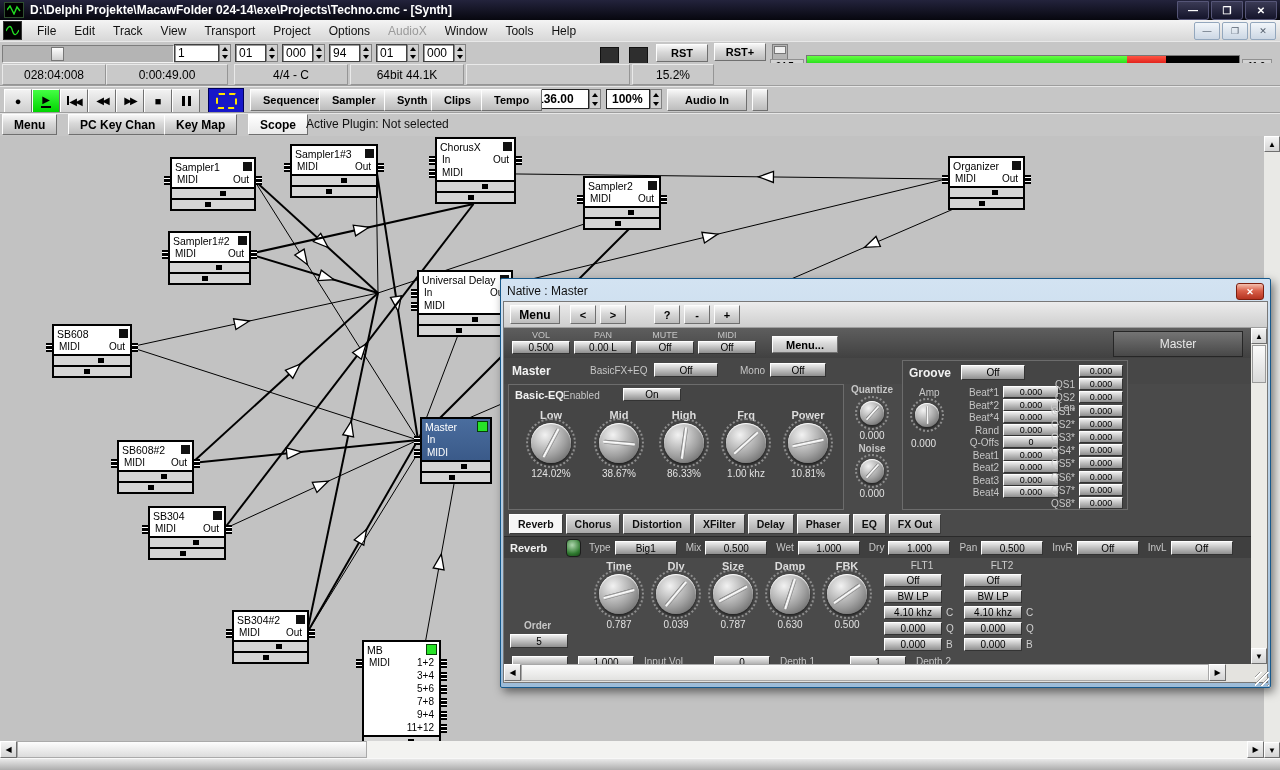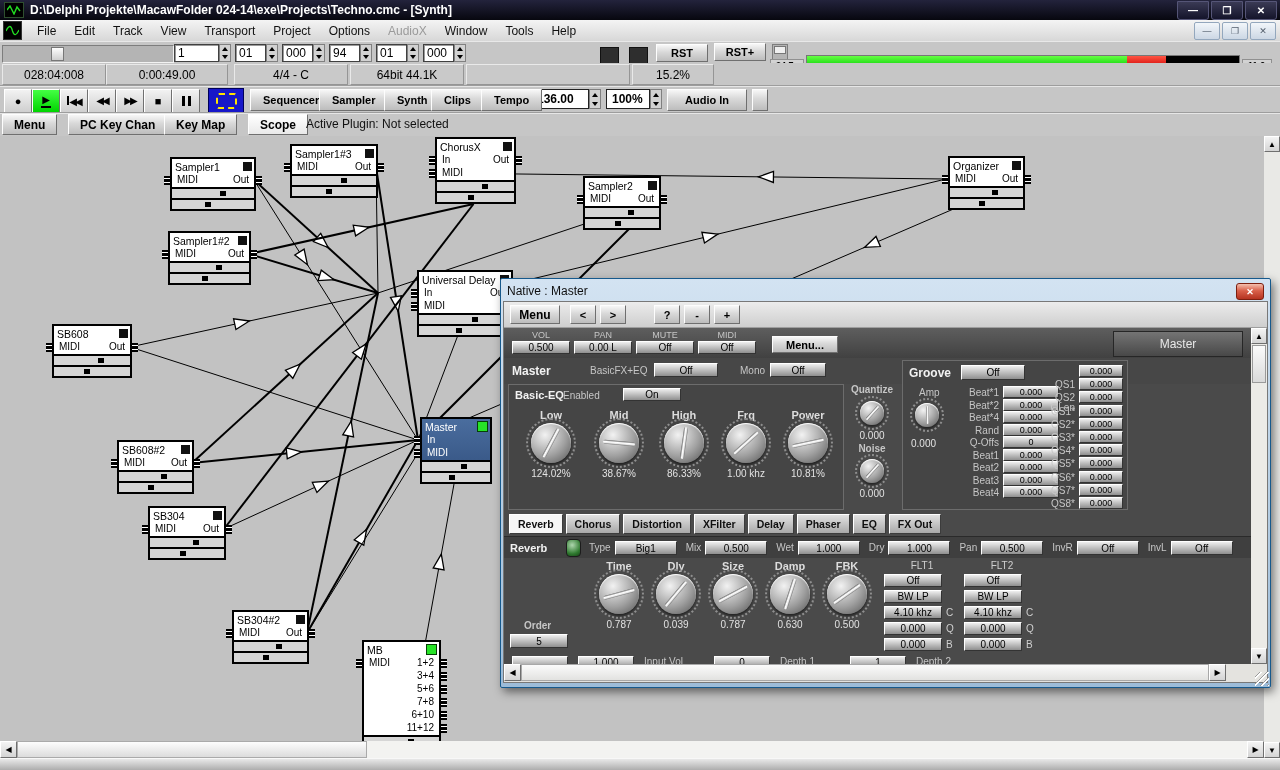--- a/index.html
+++ b/index.html
@@ -612,21 +612,21 @@
             <span class="pr">5+6</span>
             <i class="stub r"></i>
           </div>
           <div class="prow">
             <span class="pl"></span>
             <span class="pr">7+8</span>
             <i class="stub r"></i>
           </div>
           <div class="prow">
             <span class="pl"></span>
-            <span class="pr">6+10</span>
+            <span class="pr">9+4</span>
             <i class="stub r"></i>
           </div>
           <div class="prow">
             <span class="pl"></span>
             <span class="pr">11+12</span>
             <i class="stub r"></i>
           </div>
           <div class="bar">
             <i style="left: 58%;"></i>
           </div>

